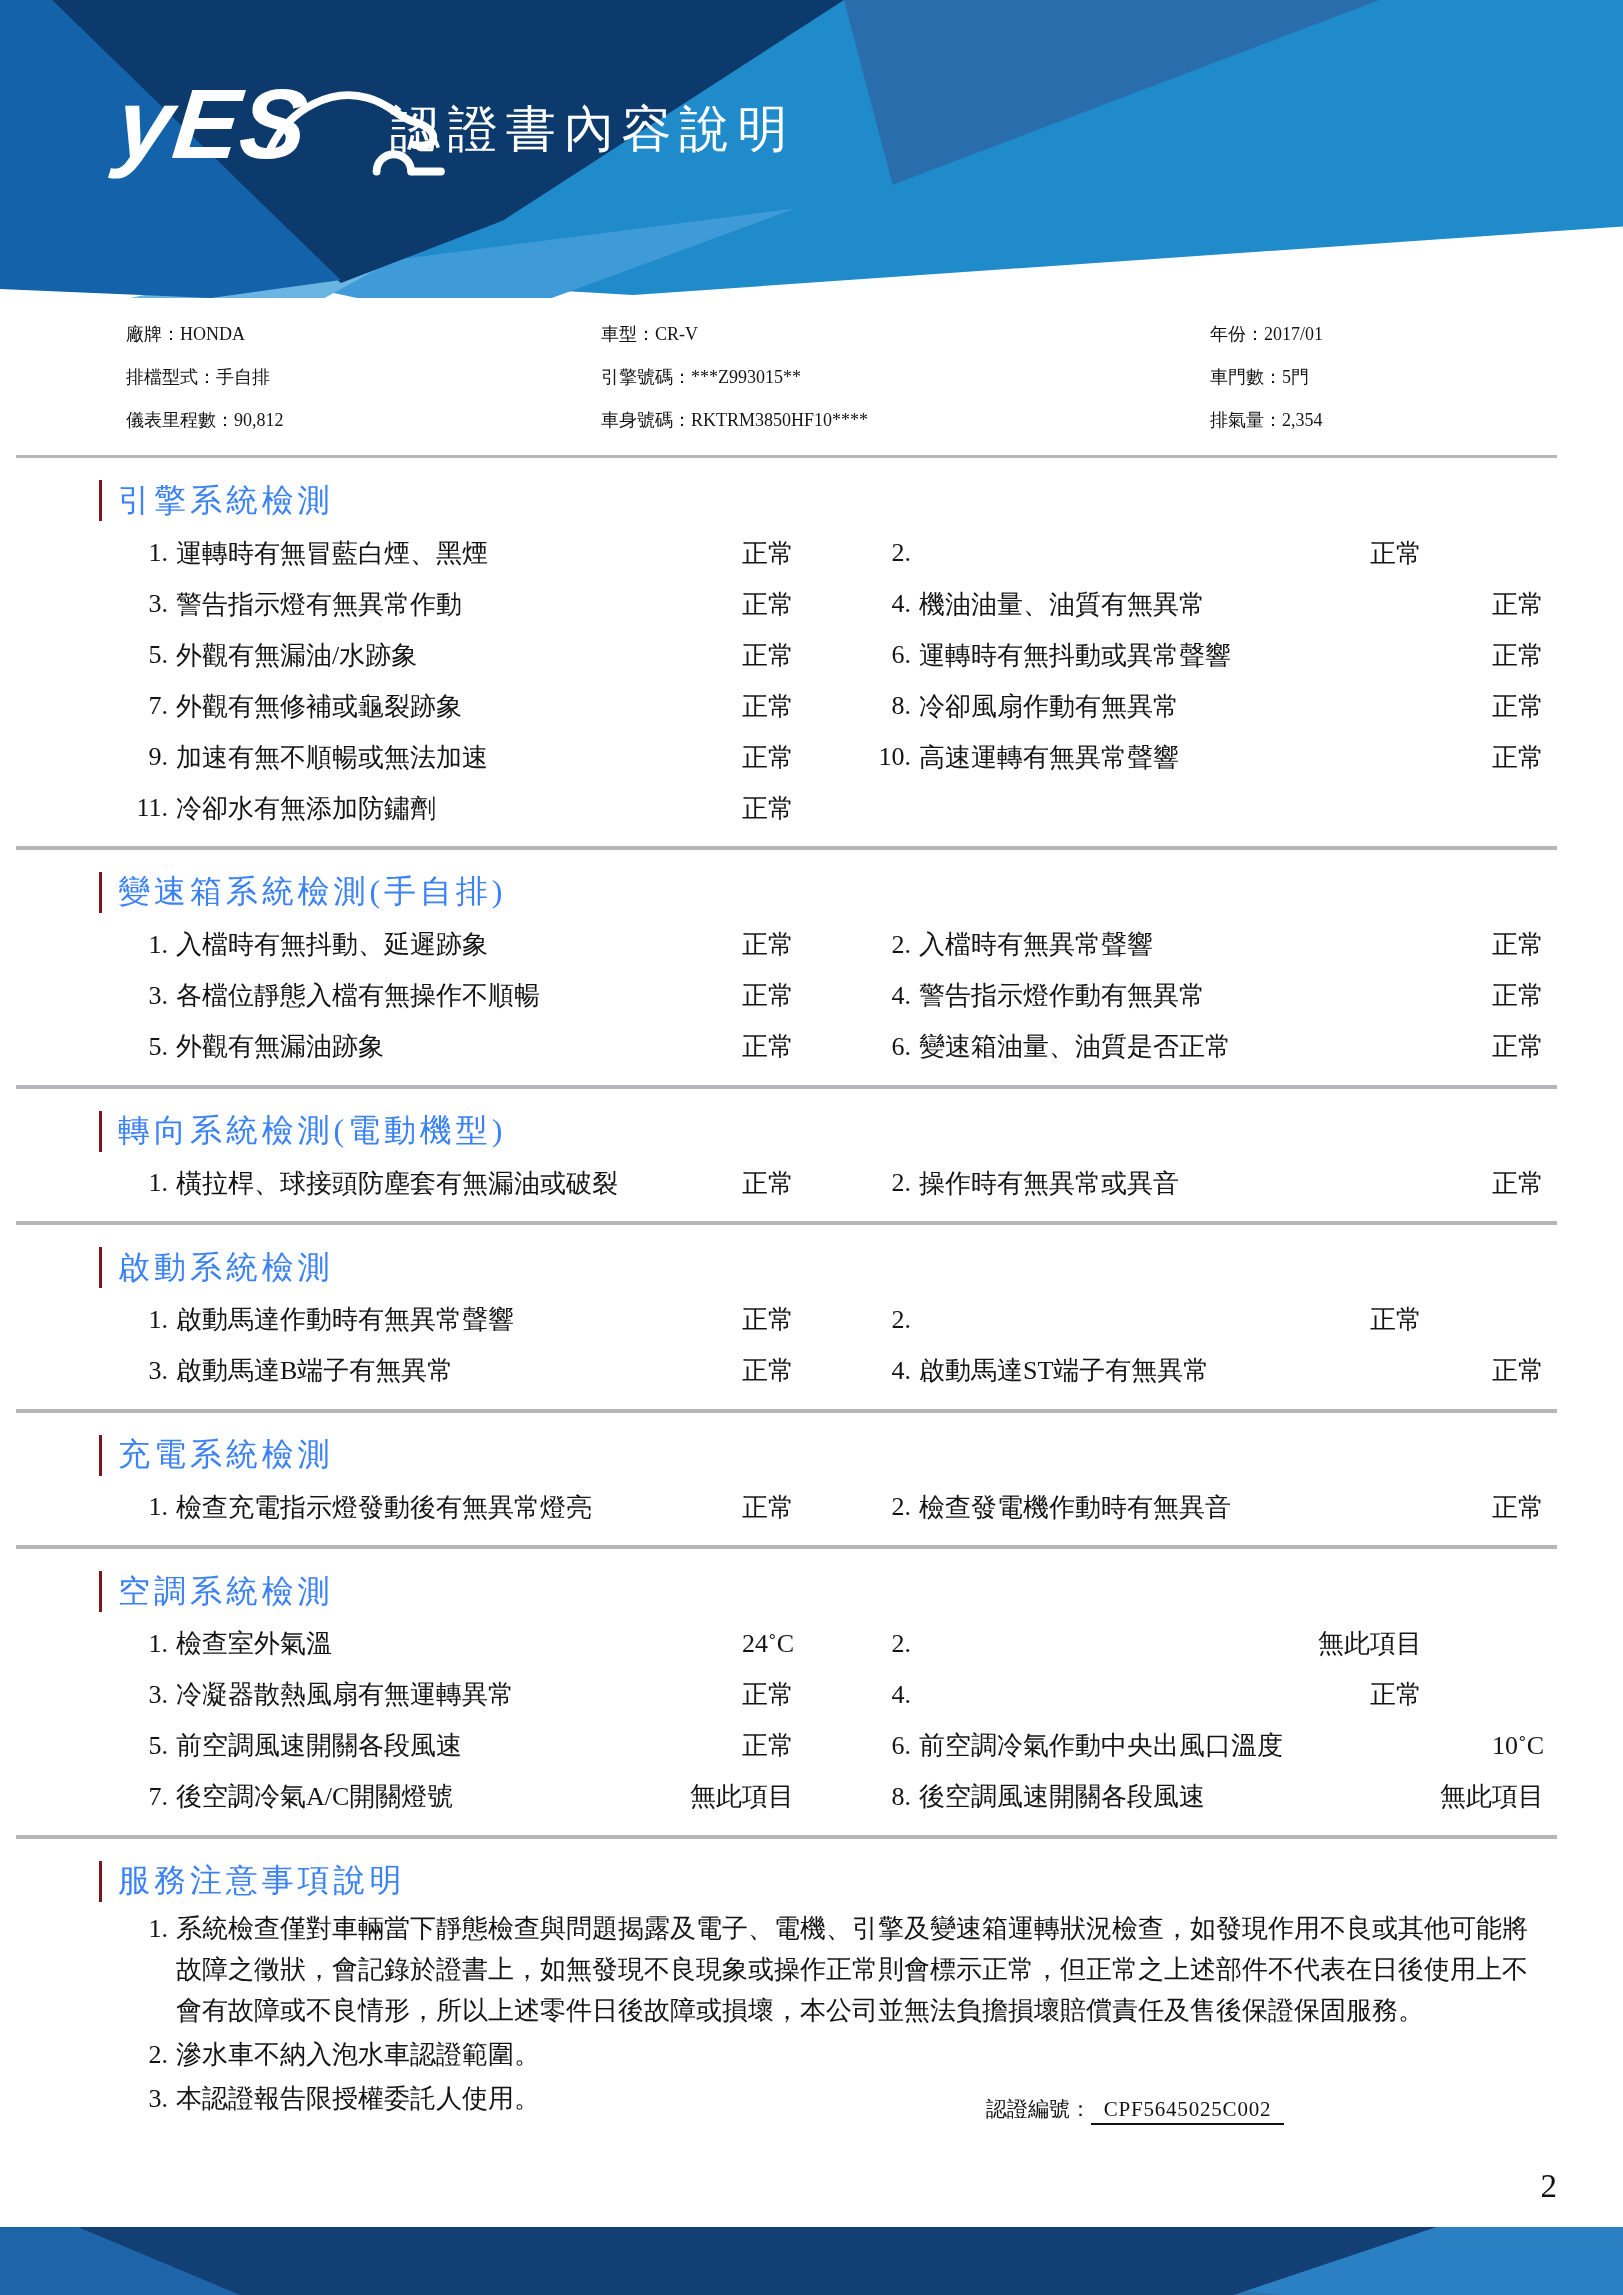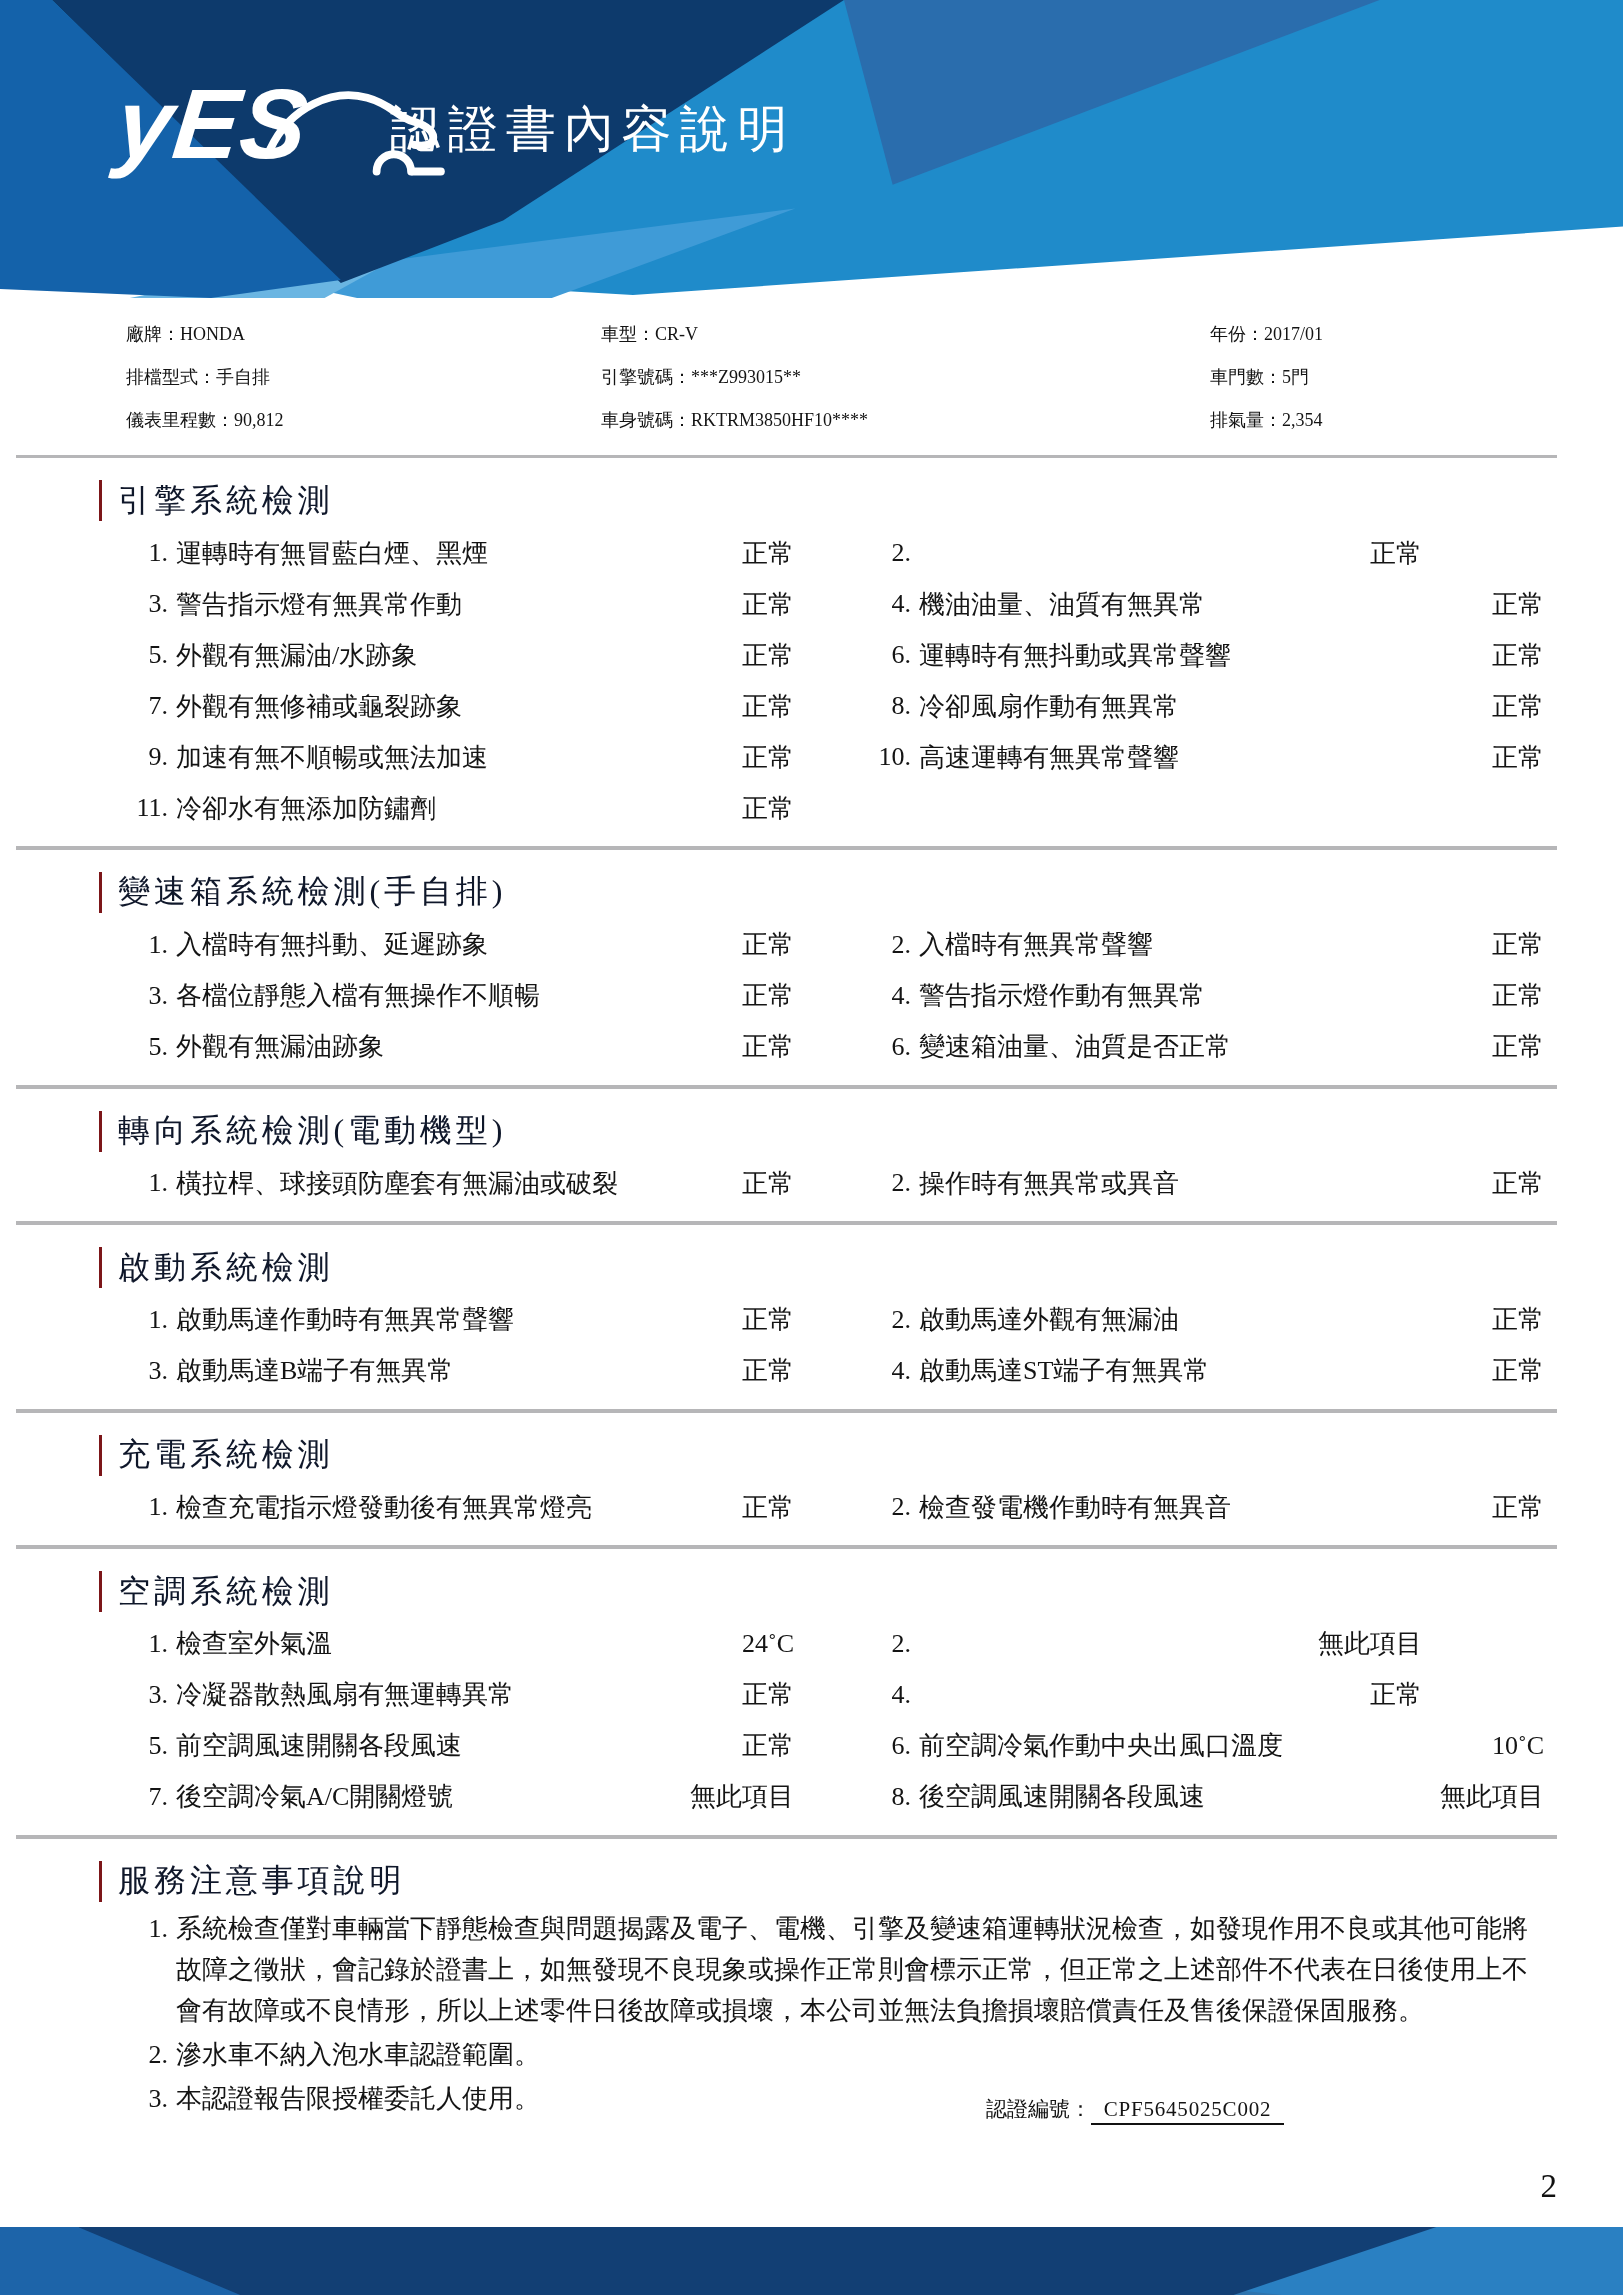--- a/index.html
+++ b/index.html
@@ -26,21 +26,21 @@
 
   
   .content{position:absolute;top:313px;left:0;right:0;padding:0 79px 0 126px;}
 
   .veh{display:grid;grid-template-columns:475px 609px 1fr;font-size:18px;line-height:43px;margin-bottom:3.1px;}
   .veh-cell{white-space:nowrap;}
 
   .hr{height:3.9px;background:#b6b6b8;margin-top:12.6px;margin-left:-110px;margin-right:-13.4px;}
 
   .section-title{display:flex;align-items:center;gap:15.7px;margin:20.4px 0 4.7px -27.5px;
-                 color:#0f172a;font-size:32px;letter-spacing:3.9px;white-space:nowrap;}
+                 color:#3b82f6;font-size:32px;letter-spacing:3.9px;white-space:nowrap;}
   .section-title::before{content:'';width:3.9px;height:41px;background:#7c1619;flex:0 0 auto;}
 
   .row{display:grid;grid-template-columns:50px 440px 178px 75px 50px 503px 1fr;
        height:51px;align-items:center;font-size:26px;}
   .num{text-align:right;padding-right:7.9px;white-space:nowrap;}
   .itm{white-space:nowrap;}
   .val{text-align:right;white-space:nowrap;}
 
   .note{display:grid;grid-template-columns:50px 1fr;font-size:26px;line-height:41px;margin-top:3.1px;}
   .note .num{align-self:start;}
@@ -201,21 +201,20 @@
     <div class="hr"></div>
 
     <div class="section-title">啟動系統檢測</div>
     <div>
       <div class="row">
         <span class="num">1.</span>
           <span class="itm">啟動馬達作動時有無異常聲響</span>
           <span class="val">正常</span>
           <span class="gap"></span>
         <span class="num">2.</span>
-          <span class="itm">啟動馬達外觀有無漏油</span>
           <span class="val">正常</span>
       </div>
       <div class="row">
         <span class="num">3.</span>
           <span class="itm">啟動馬達B端子有無異常</span>
           <span class="val">正常</span>
           <span class="gap"></span>
         <span class="num">4.</span>
           <span class="itm">啟動馬達ST端子有無異常</span>
           <span class="val">正常</span>

